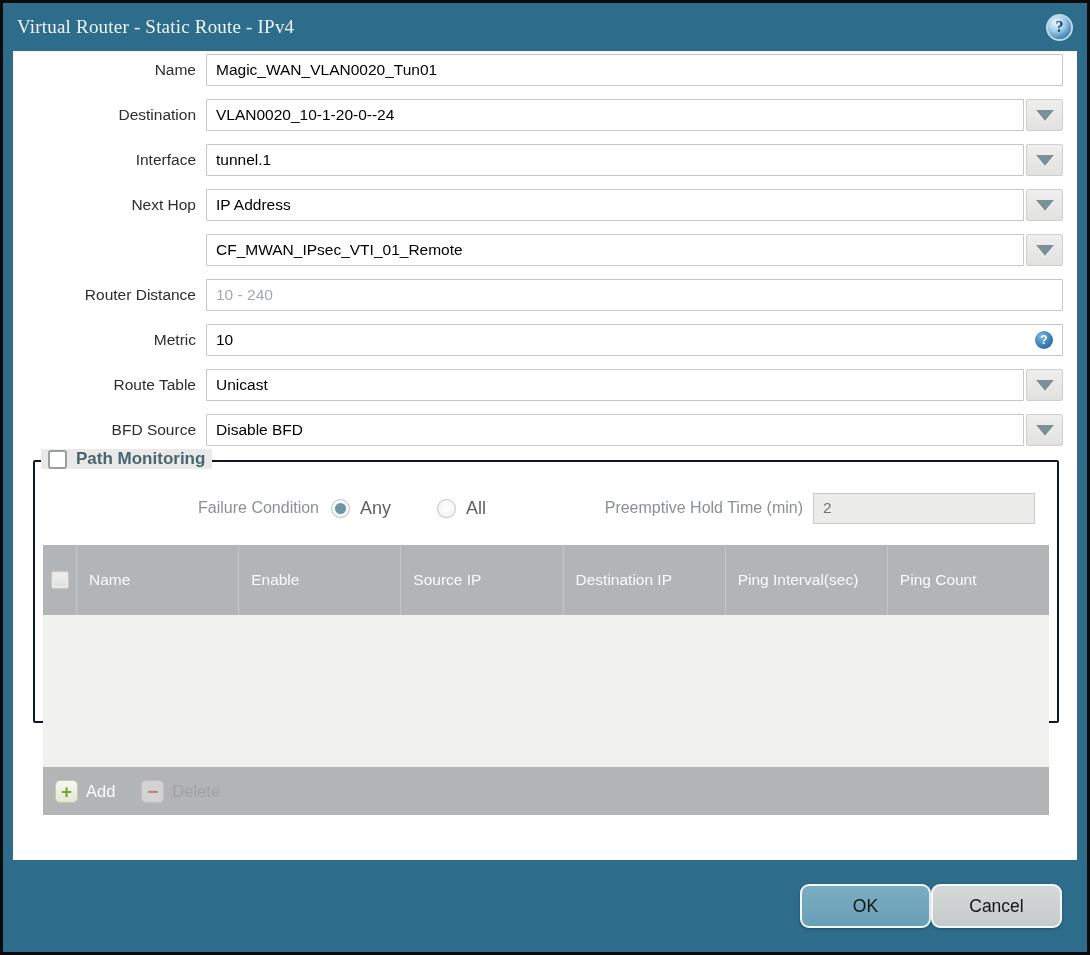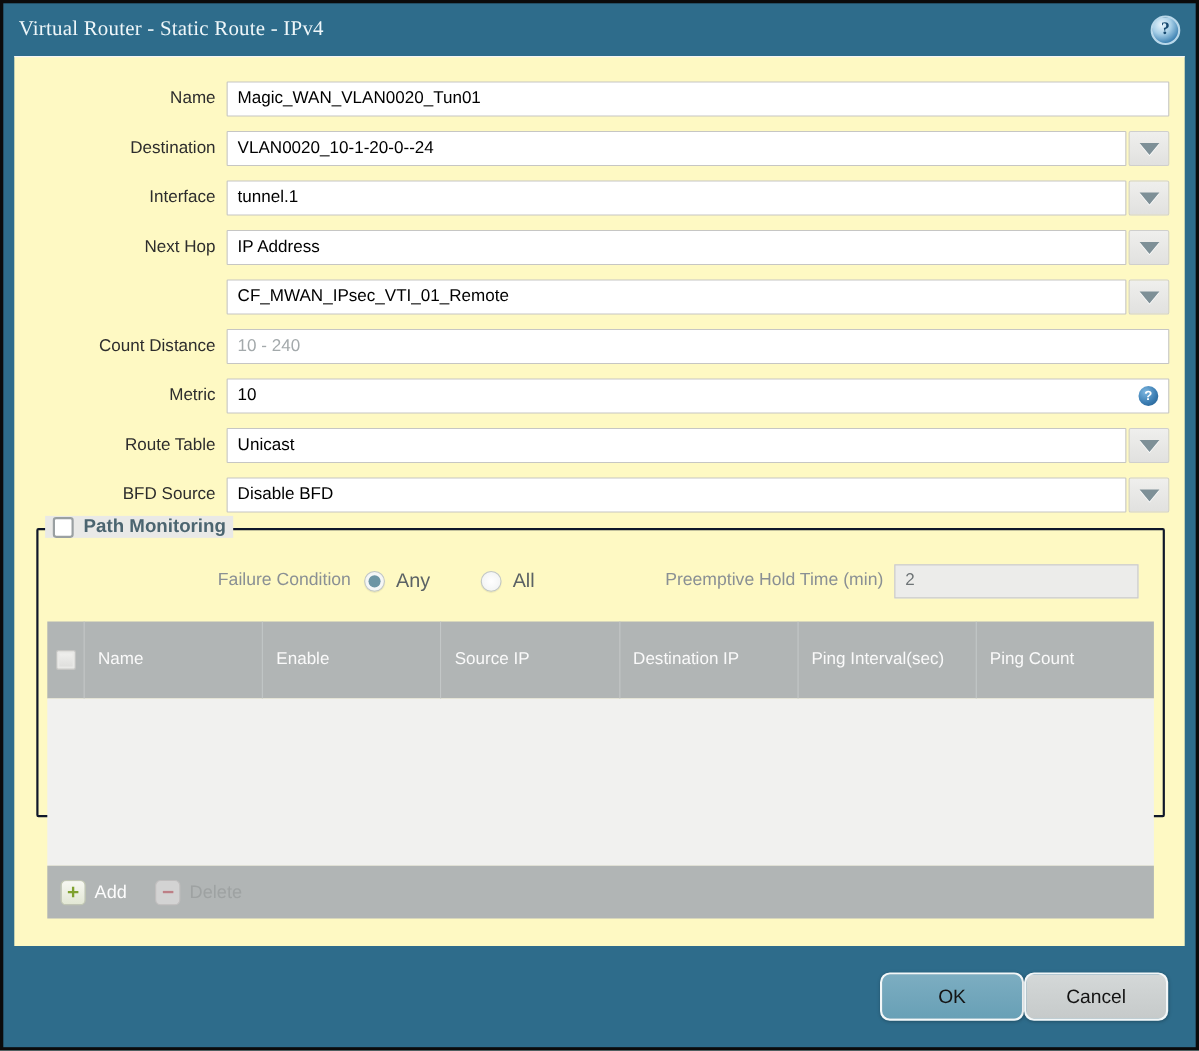--- a/index.html
+++ b/index.html
@@ -16,21 +16,21 @@
   .title { color:#eef6f9; font-size:19px; letter-spacing:.2px; }
   .help-icon {
     margin-left:auto; width:27px; height:27px; border-radius:50%;
     background:radial-gradient(circle at 35% 28%, #eaf6fd 0%, #a7cfe7 38%, #4285b5 75%, #2d6899 100%);
     border:2px solid #b9d8ea; color:#17496f; font-weight:bold; font-size:16px;
     display:flex; align-items:center; justify-content:center; cursor:pointer;
   }
   
   .panel {
     position:absolute; left:10px; right:10px; top:48px; bottom:92px;
-    background:#fef9c3; padding-top:23px; overflow:hidden;
+    background:#ffffff; padding-top:3px; overflow:hidden;
     box-shadow:inset 0 1px 0 #f6f6f4;
   }
   .row { display:flex; align-items:center; height:32px; margin-bottom:13px; }
   .lbl { width:193px; text-align:right; padding-right:10px; font-size:15.5px; color:#2d2d2d; flex:none; }
   .fieldwrap { flex:1; margin-right:14px; display:flex; height:32px; position:relative; min-width:0; }
   input.text {
     flex:1; min-width:0; height:32px; border:1px solid #c6c6c4; background:#fff;
     padding:0 9px; font-size:15.5px; color:#000; font-family:Liberation Sans, sans-serif;
     border-radius:1px; outline:none;
   }
@@ -168,21 +168,21 @@
       <span class="lbl"></span>
       <div class="fieldwrap">
         <input class="text" type="text" value="CF_MWAN_IPsec_VTI_01_Remote" style="">
         <span class="ddbtn">
           <span class="chev"></span>
         </span>
       </div>
     </div>
 
     <div class="row">
-      <span class="lbl">Count Distance</span>
+      <span class="lbl">Router Distance</span>
       <div class="fieldwrap">
         <input class="text" type="text" placeholder="10 - 240" style="">
       </div>
     </div>
 
     <div class="row">
       <span class="lbl">Metric</span>
       <div class="fieldwrap">
         <input class="text" type="text" value="10" style="">
         <span class="info-icon">?</span>

